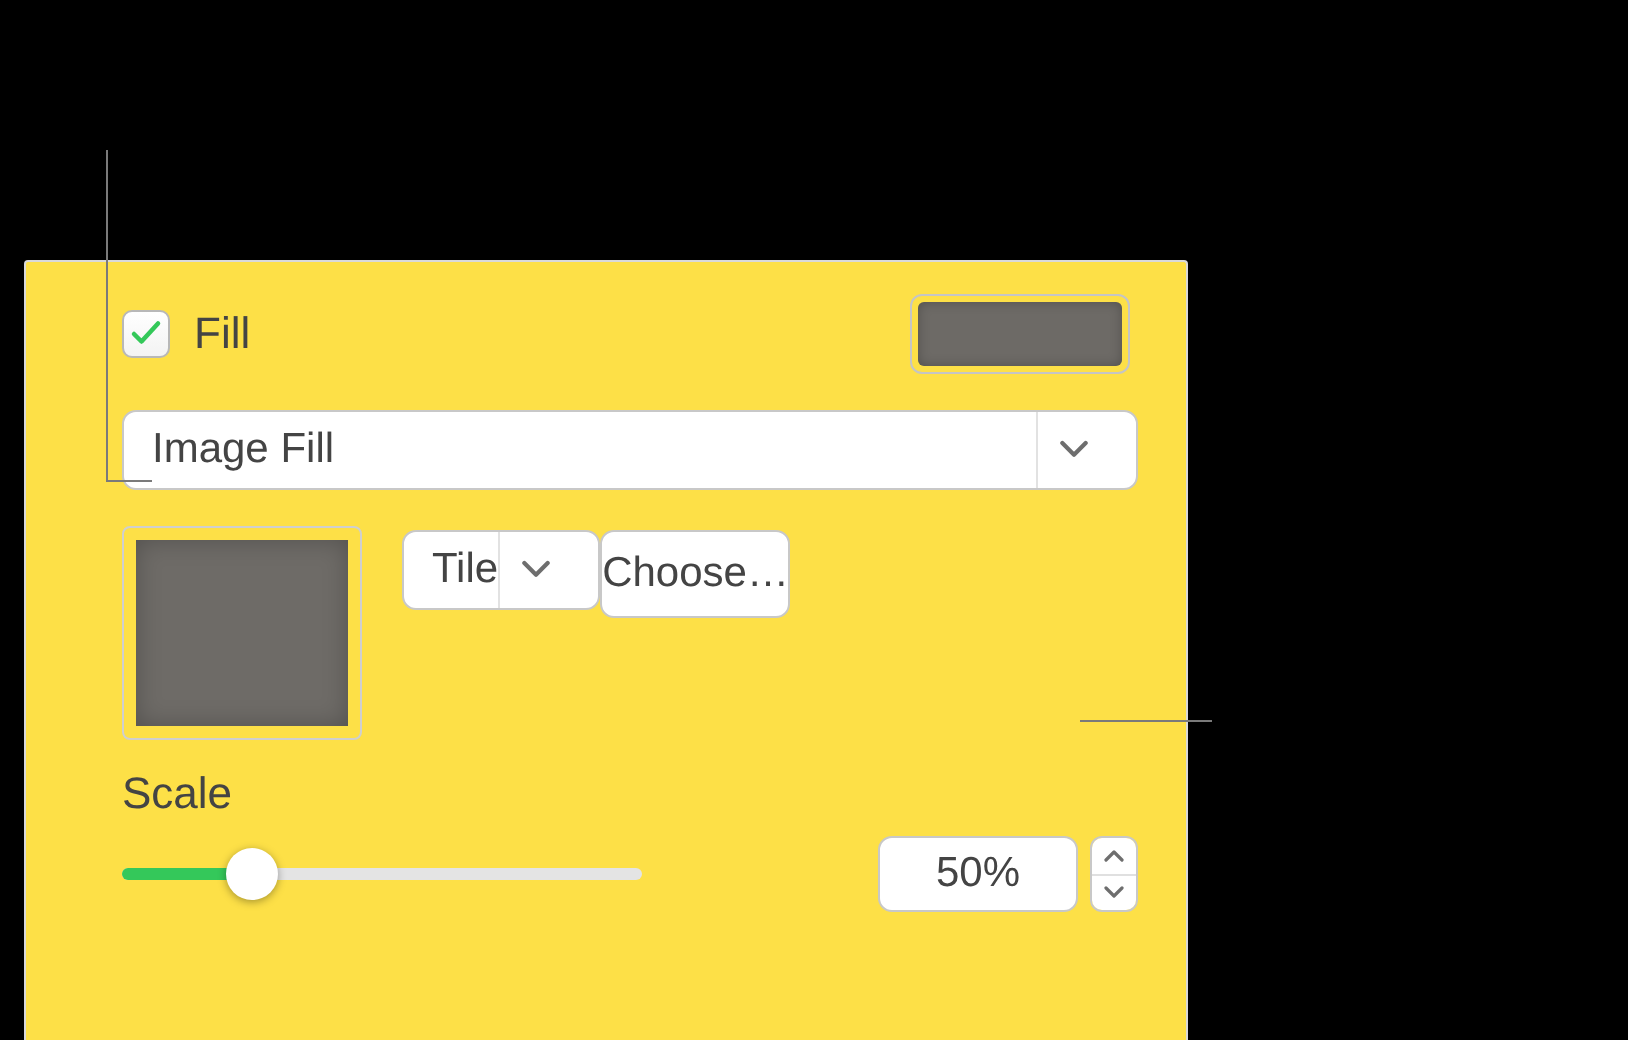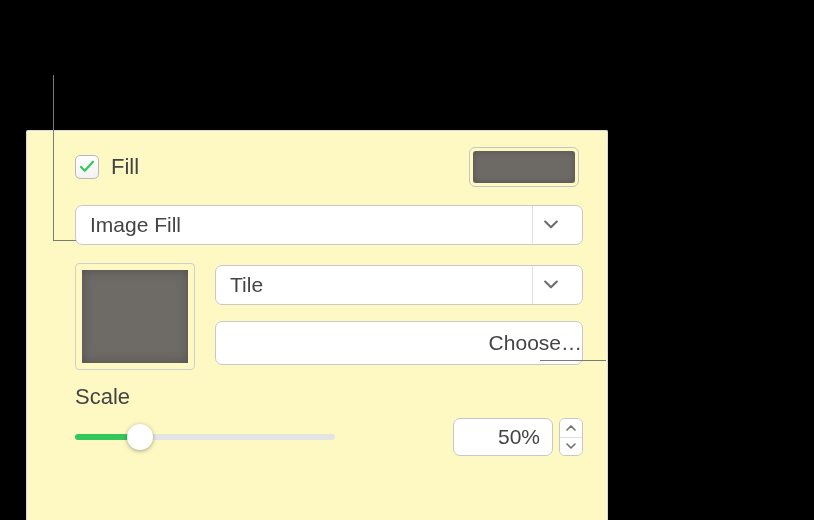--- a/index.html
+++ b/index.html
@@ -11,25 +11,25 @@
       width: 814px;
       height: 520px;
       background: #000;
       font-family: -apple-system, BlinkMacSystemFont, "Helvetica Neue", Arial, sans-serif;
       font-size: 20px;
       color: #333;
       position: relative;
     }
     .panel-wrap {
       position: absolute;
-      left: 26px;
+      left: 12px;
       top: 130px;
       width: 582px;
       height: 390px;
-      background: #fef9c3;
+      background: #fde047;
       border: 1px solid #d9d9d9;
       border-bottom: none;
       border-radius: 2px 2px 0 0;
     }
     .panel {
       padding: 16px 24px 0 30px;
     }
     
     .row-top {
       display: flex;
@@ -124,22 +124,21 @@
     }
     .image-thumb-inner {
       width: 100%;
       height: 100%;
       background: #6e6b67;
       box-shadow: inset 0 0 12px rgba(0,0,0,.25);
     }
     .thumb-right {
       flex: 1;
       display: flex;
-      flex-direction: column;
-      gap: 16px;
+      flex-direction: row;
       padding-top: 2px;
     }
     .choose-btn {
       height: 44px;
       border: 1px solid #c8c8c8;
       border-radius: 7px;
       background: #fff;
       display: flex;
       align-items: center;
       justify-content: flex-end;
@@ -204,21 +203,21 @@
       display: flex;
       align-items: stretch;
       height: 38px;
     }
     .scale-input {
       width: 100px;
       border: 1px solid #c8c8c8;
       border-radius: 7px;
       background: #fff;
       text-align: right;
-      padding-right: 12px;
+      padding-right: 28px;
       font-size: 21px;
       color: #444;
       display: flex;
       align-items: center;
       justify-content: flex-end;
     }
     .stepper {
       display: flex;
       flex-direction: column;
       margin-left: 6px;

